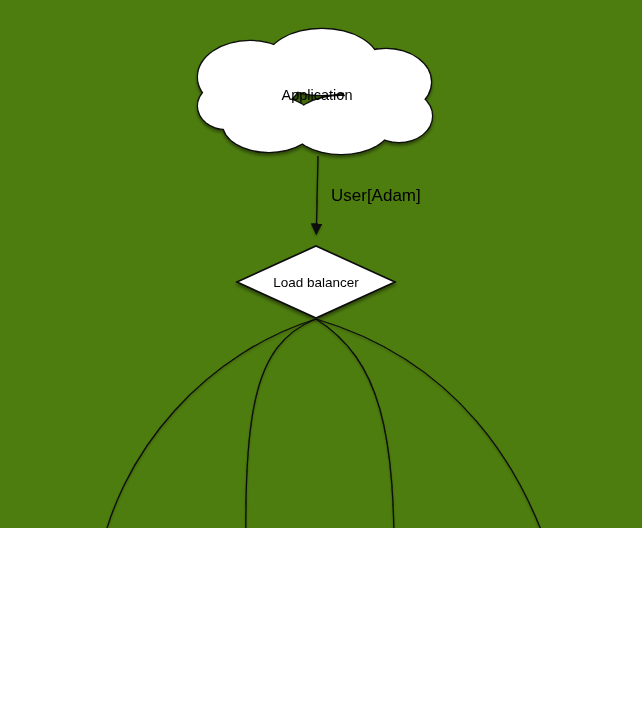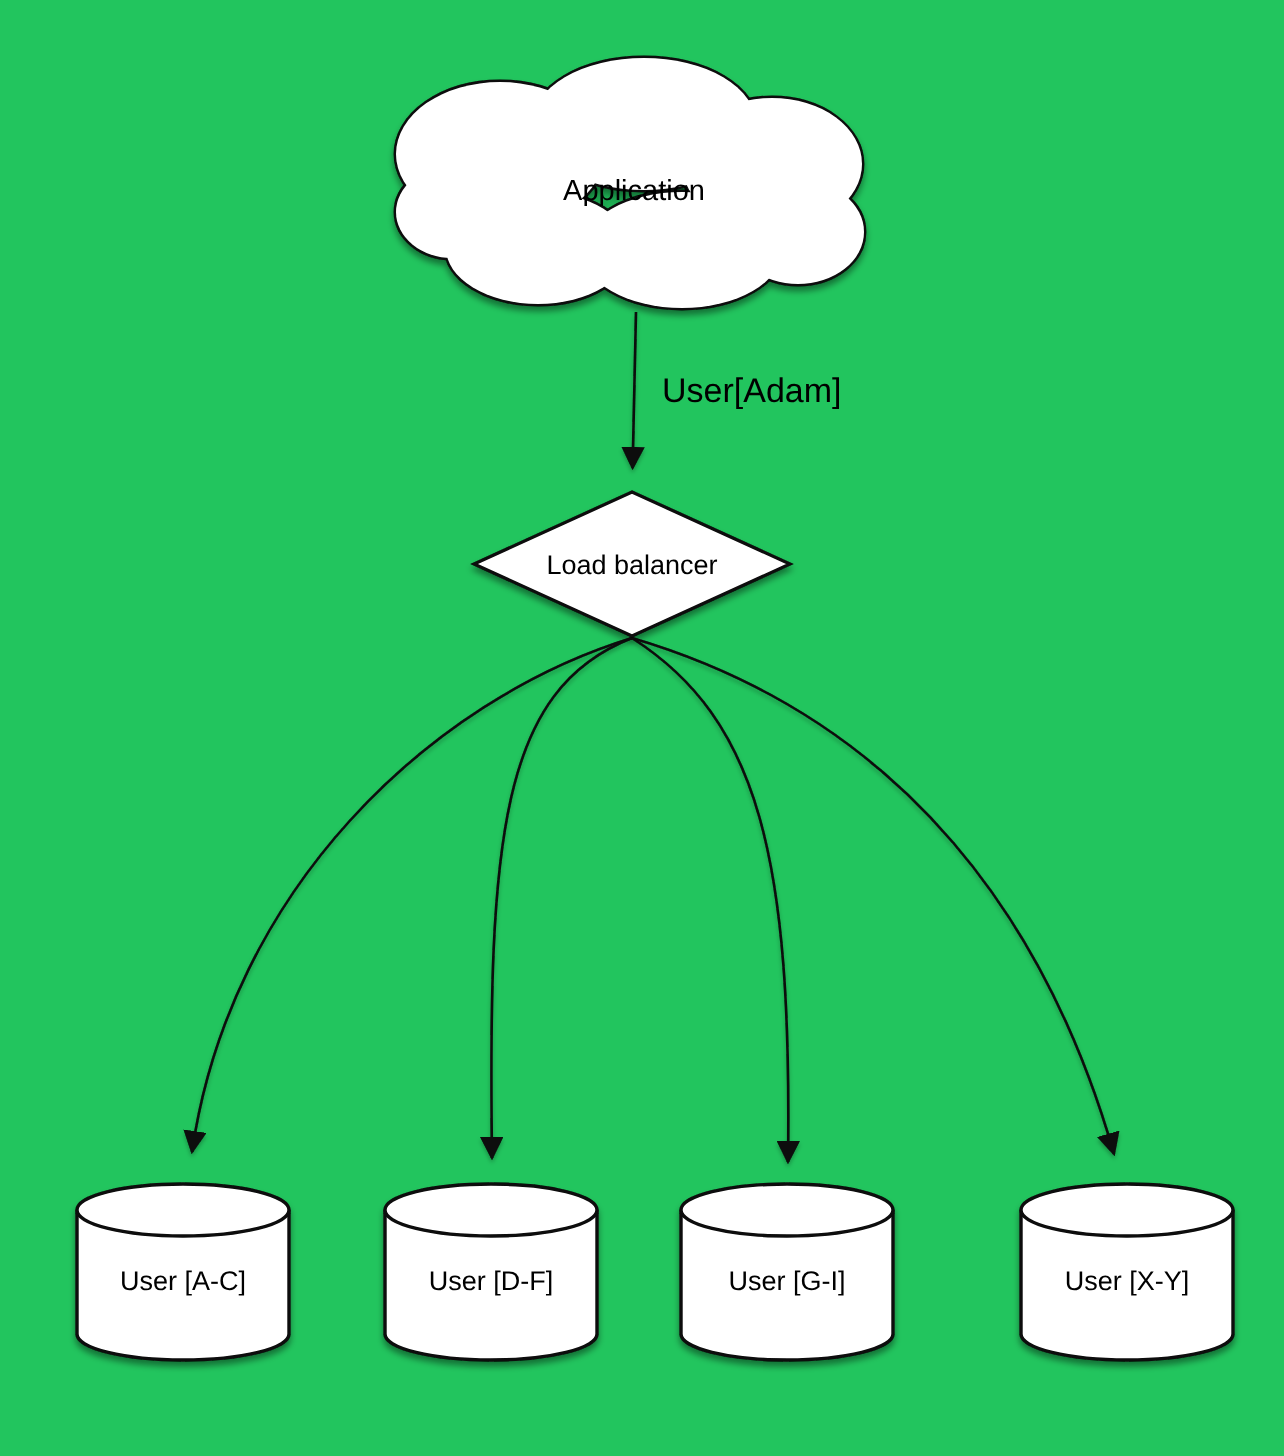--- a/index.html
+++ b/index.html
@@ -3,22 +3,22 @@
 <meta charset="utf-8">
 <style>
   html, body {
     margin: 0;
     padding: 0;
     background: #ffffff;
   }
   .canvas {
     position: relative;
     width: 642px;
-    height: 728px;
-    background: #22c55e;
+    height: 528px;
+    background: #4d7c0f;
     overflow: hidden;
     font-family: "Liberation Sans", sans-serif;
   }
   svg { display: block; }
   .shape-stroke { stroke: #0a0a0a; fill: #ffffff; }
   text {
     fill: #000000;
     font-family: "Liberation Sans", sans-serif;
   }
   .node-label   { font-size: 13.5px; }

